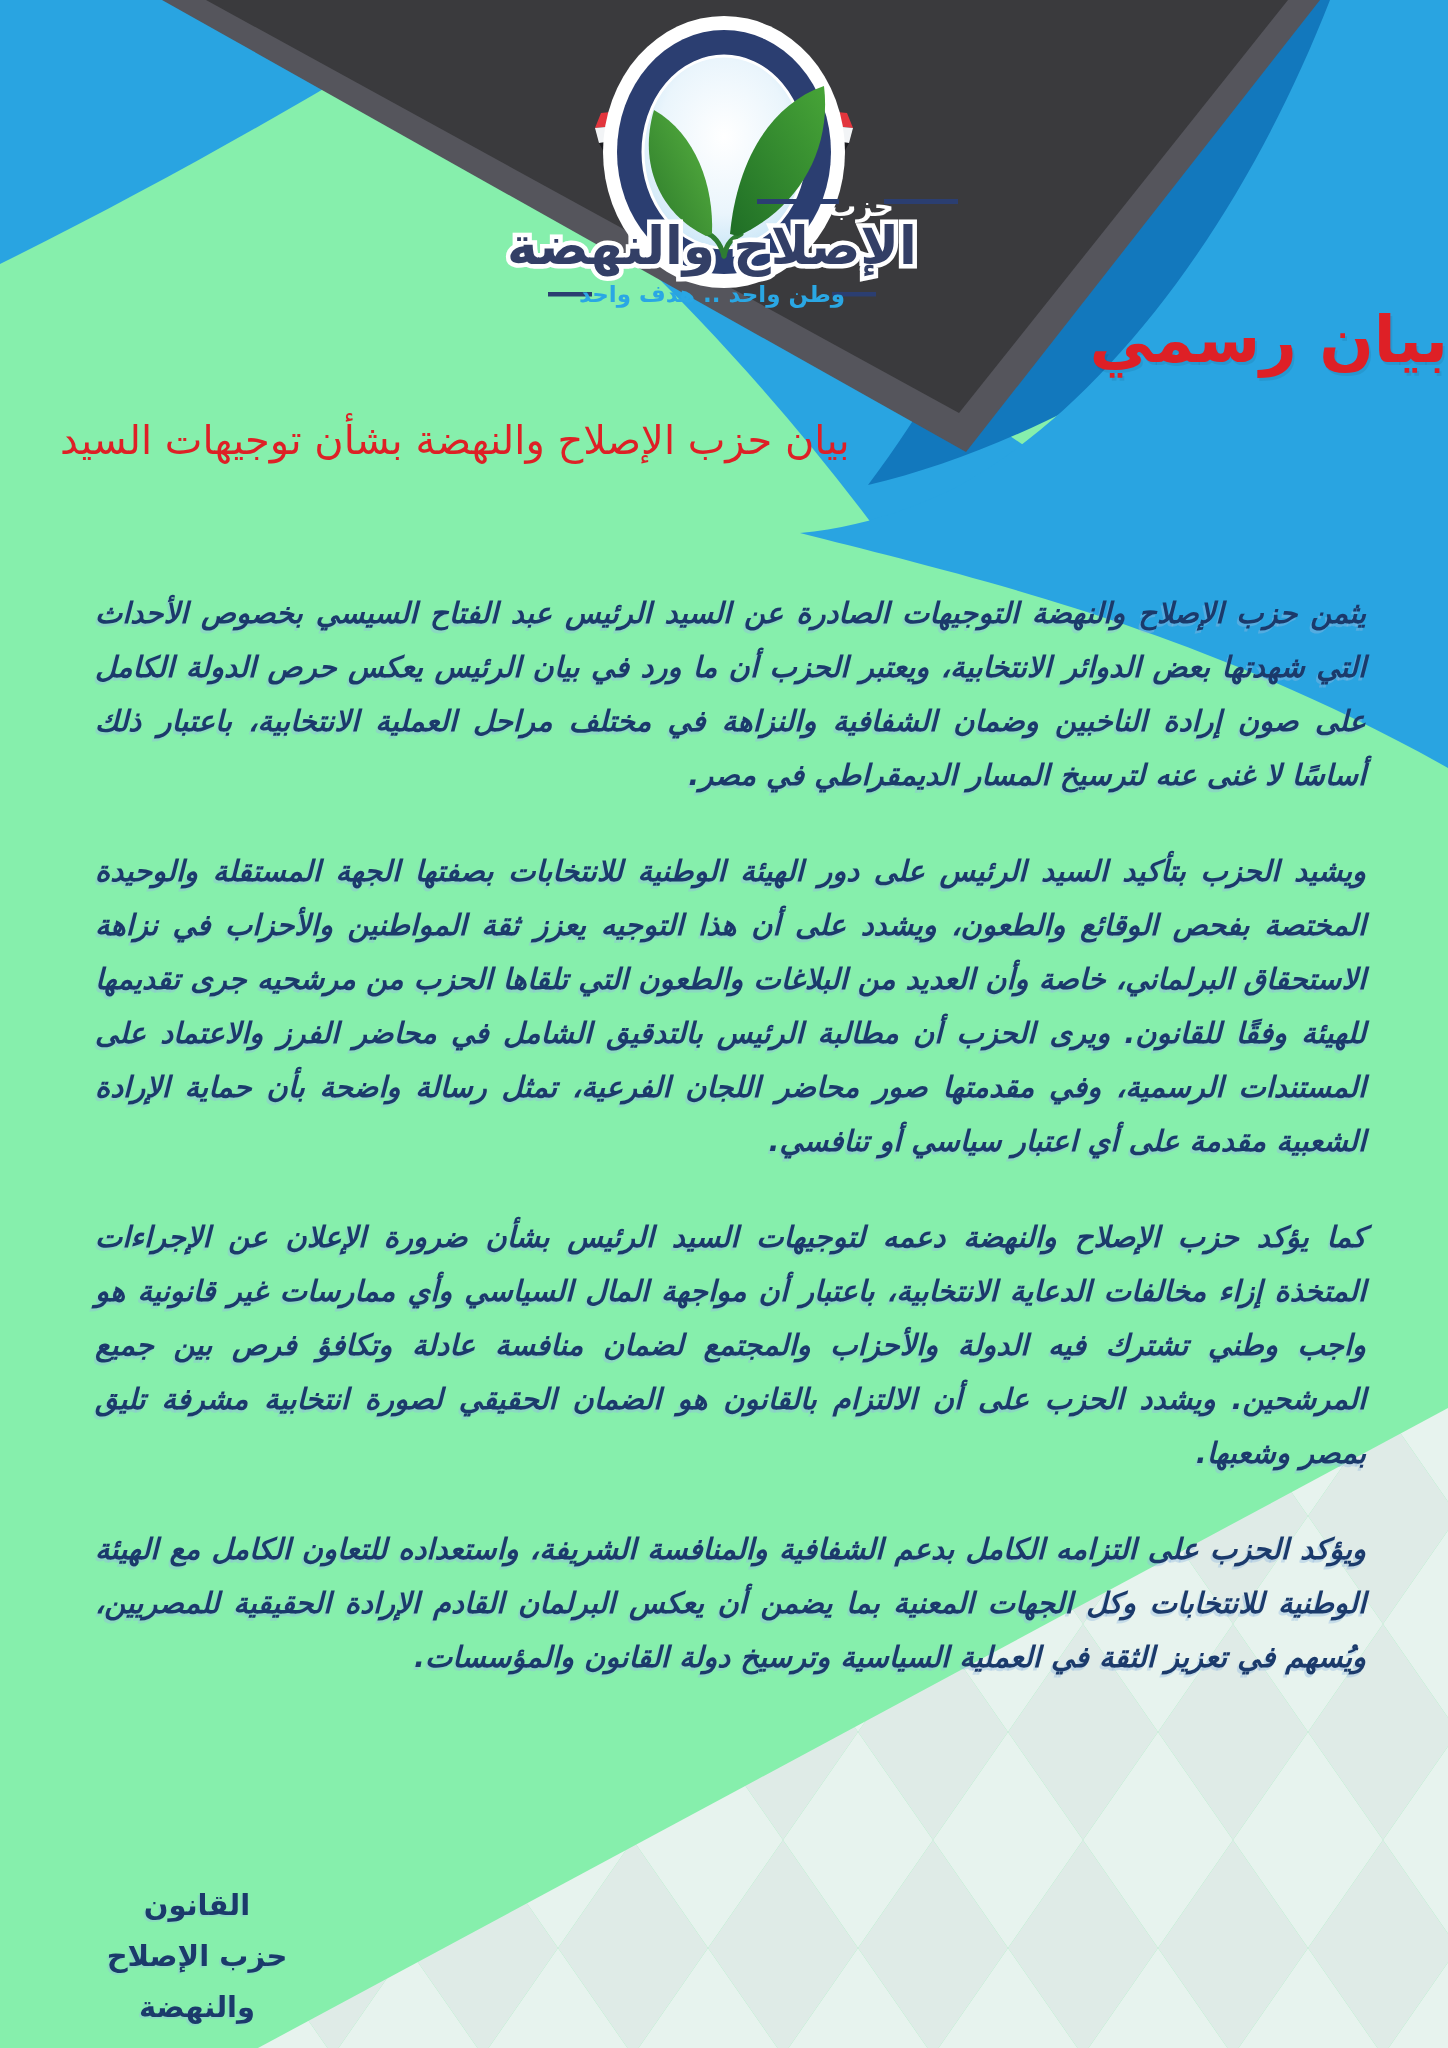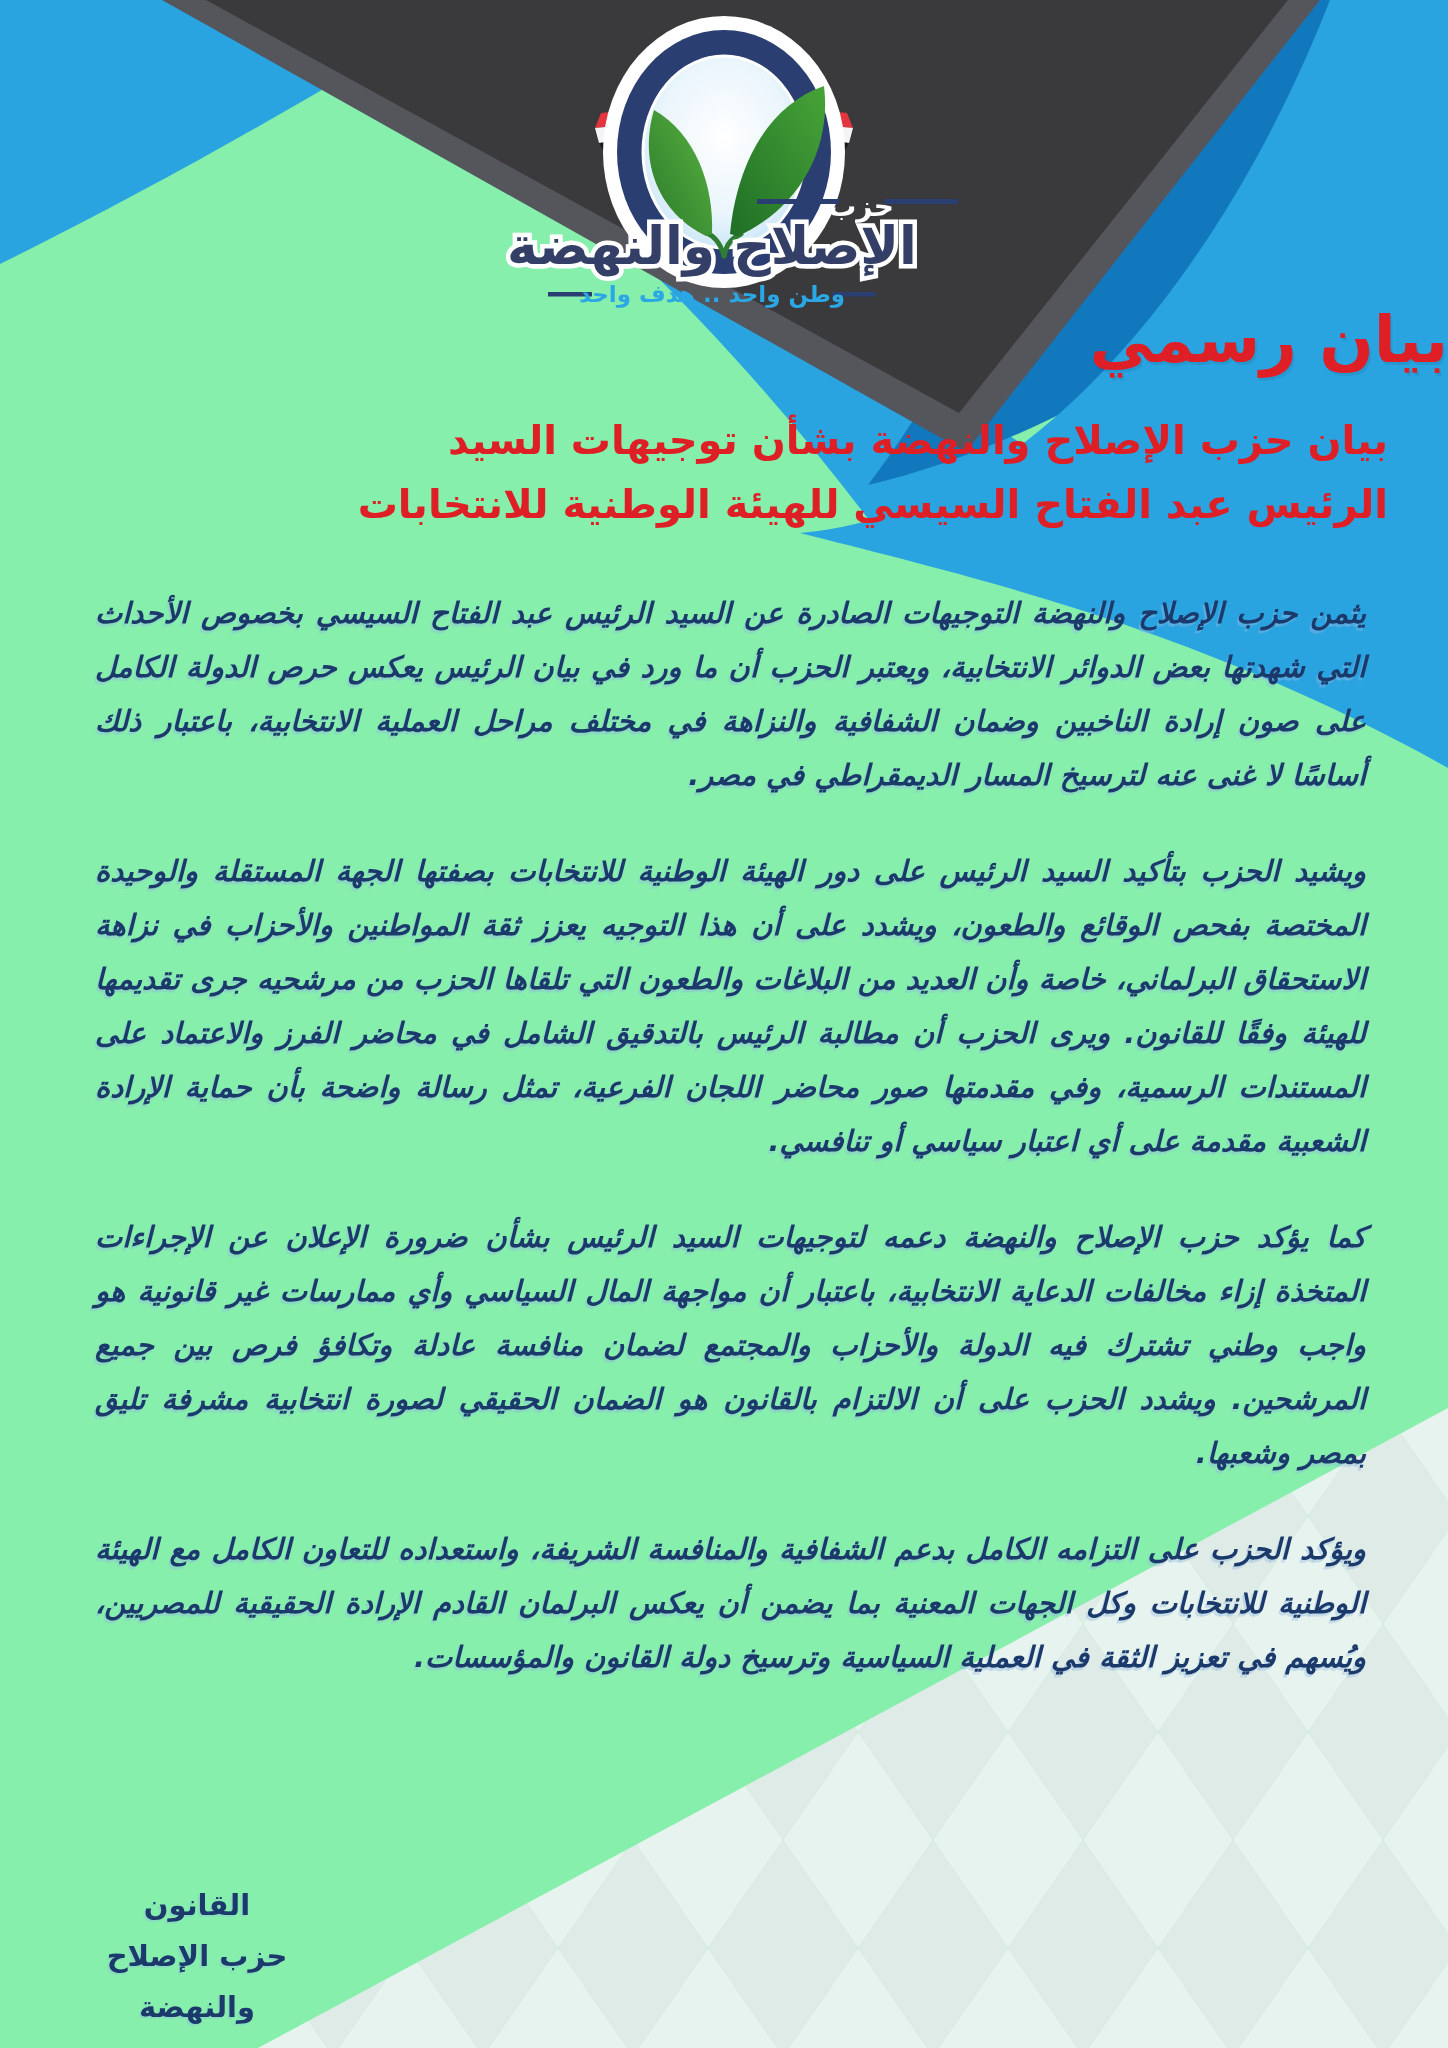--- a/index.html
+++ b/index.html
@@ -11,21 +11,21 @@
   .header-art{position:absolute;top:0;left:0;z-index:2;}
   .diamonds{position:absolute;right:0;bottom:0;z-index:1;
     clip-path:polygon(100% 0,100% 100%,0 100%);}
   .statement-type{
     position:absolute;top:303px;left:0;right:0;z-index:3;
     text-align:right;font-size:64px;font-weight:bold;color:#de2026;
     text-shadow:2px 3px 0 rgba(0,0,0,0.07);
   }
   .heading{
     position:absolute;top:408px;left:60px;right:60px;z-index:3;
-    text-align:right;font-size:40px;font-weight:bold;color:#de2026;line-height:64px;
+    text-align:left;font-size:40px;font-weight:normal;color:#de2026;line-height:64px;
   }
   .body-text{
     position:absolute;top:586px;right:82px;left:82px;z-index:3;
     font-size:29px;font-weight:bold;color:#1b3a6b;line-height:54px;
     text-align:justify;
     text-shadow:-2px 3px 0 rgba(147,186,226,0.40);
   }
   .body-text p{margin:0 0 42px 13px;font-style:italic;}
   .footer{
     position:absolute;top:1880px;left:46px;width:302px;z-index:3;
@@ -112,21 +112,20 @@
         <path d="M150 108 L225 216 L150 324 L75 216 Z" fill="#f2f3f5"></path>
       </pattern>
     </defs>
     <rect width="1190" height="640" fill="url(#diam)" opacity="0.9"></rect>
   </svg>
 
   <div class="statement-type">بيان رسمي</div>
 
   <div class="heading">
     <div>بيان حزب الإصلاح والنهضة بشأن توجيهات السيد</div>
-    <div>الرئيس عبد الفتاح السيسي للهيئة الوطنية للانتخابات</div>
   </div>
 
   <div class="body-text">
     <p>يثمن حزب الإصلاح والنهضة التوجيهات الصادرة عن السيد الرئيس عبد الفتاح السيسي بخصوص الأحداث التي شهدتها بعض الدوائر الانتخابية، ويعتبر الحزب أن ما ورد في بيان الرئيس يعكس حرص الدولة الكامل على صون إرادة الناخبين وضمان الشفافية والنزاهة في مختلف مراحل العملية الانتخابية، باعتبار ذلك أساسًا لا غنى عنه لترسيخ المسار الديمقراطي في مصر.</p>
     <p>ويشيد الحزب بتأكيد السيد الرئيس على دور الهيئة الوطنية للانتخابات بصفتها الجهة المستقلة والوحيدة المختصة بفحص الوقائع والطعون، ويشدد على أن هذا التوجيه يعزز ثقة المواطنين والأحزاب في نزاهة الاستحقاق البرلماني، خاصة وأن العديد من البلاغات والطعون التي تلقاها الحزب من مرشحيه جرى تقديمها للهيئة وفقًا للقانون. ويرى الحزب أن مطالبة الرئيس بالتدقيق الشامل في محاضر الفرز والاعتماد على المستندات الرسمية، وفي مقدمتها صور محاضر اللجان الفرعية، تمثل رسالة واضحة بأن حماية الإرادة الشعبية مقدمة على أي اعتبار سياسي أو تنافسي.</p>
     <p>كما يؤكد حزب الإصلاح والنهضة دعمه لتوجيهات السيد الرئيس بشأن ضرورة الإعلان عن الإجراءات المتخذة إزاء مخالفات الدعاية الانتخابية، باعتبار أن مواجهة المال السياسي وأي ممارسات غير قانونية هو واجب وطني تشترك فيه الدولة والأحزاب والمجتمع لضمان منافسة عادلة وتكافؤ فرص بين جميع المرشحين. ويشدد الحزب على أن الالتزام بالقانون هو الضمان الحقيقي لصورة انتخابية مشرفة تليق بمصر وشعبها.</p>
     <p>ويؤكد الحزب على التزامه الكامل بدعم الشفافية والمنافسة الشريفة، واستعداده للتعاون الكامل مع الهيئة الوطنية للانتخابات وكل الجهات المعنية بما يضمن أن يعكس البرلمان القادم الإرادة الحقيقية للمصريين، ويُسهم في تعزيز الثقة في العملية السياسية وترسيخ دولة القانون والمؤسسات.</p>
   </div>
 
   <div class="footer">

